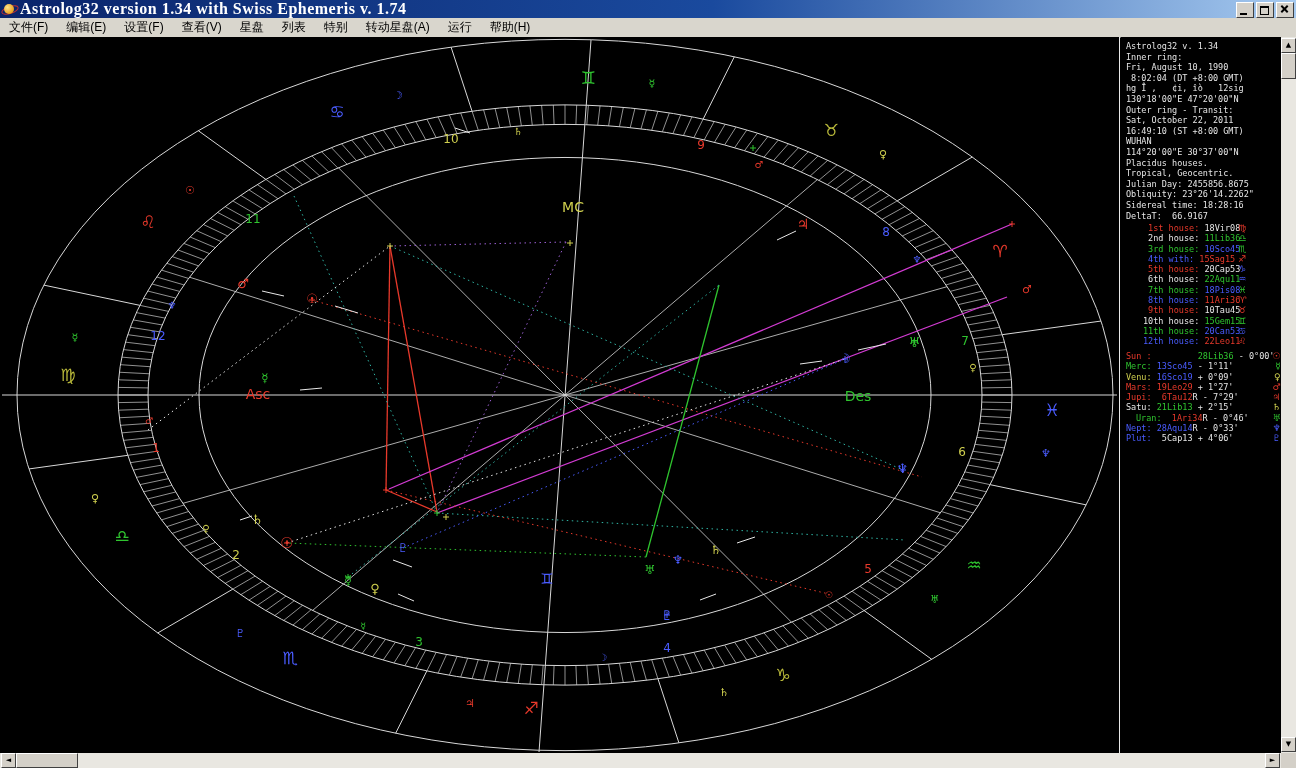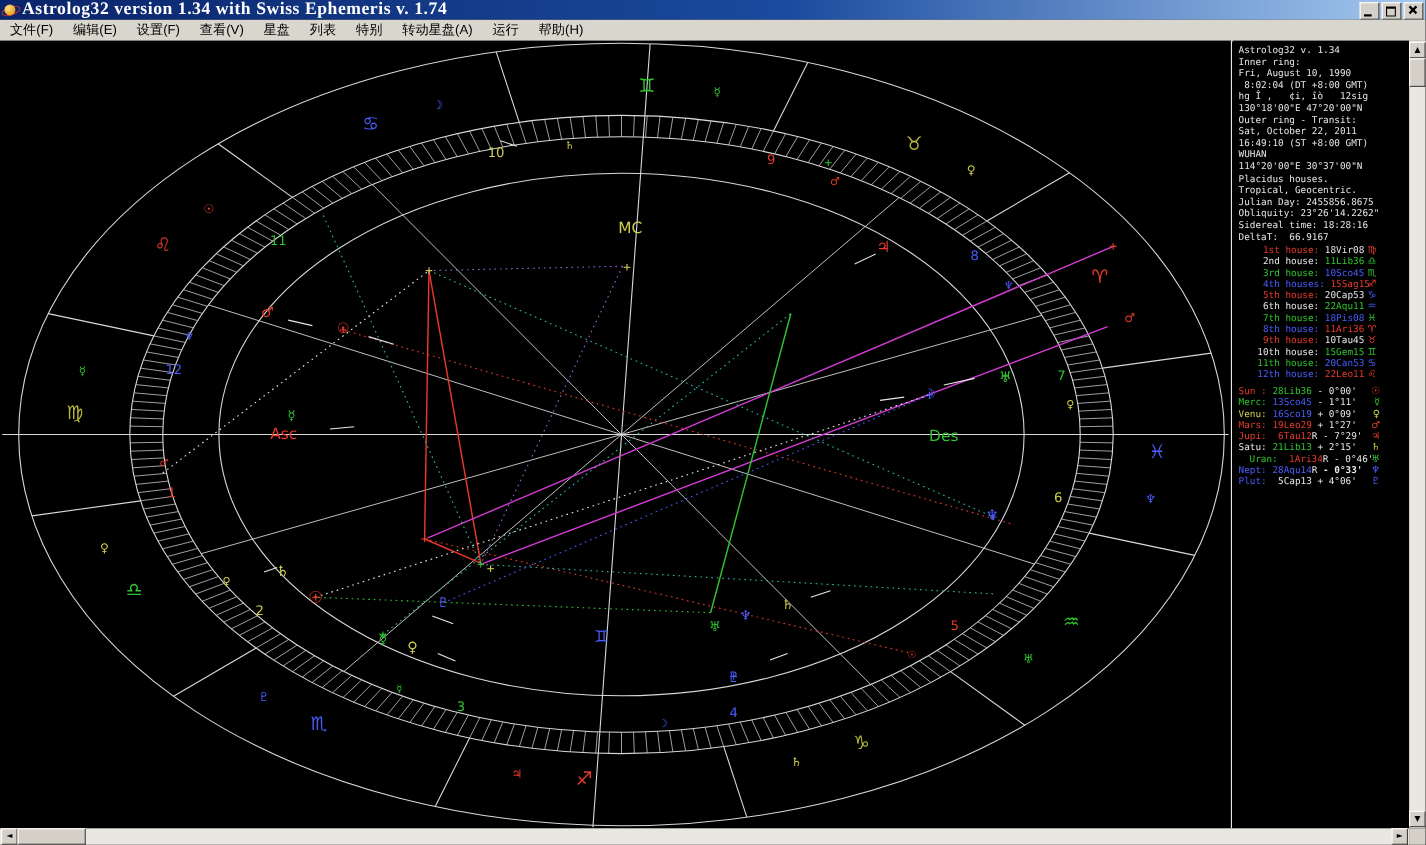--- a/index.html
+++ b/index.html
@@ -480,39 +480,39 @@
   </div>
 
   <div id="divider"></div>
 
   <div id="sidebar">
     <div id="info-block"><div>Astrolog32 v. 1.34</div><div>Inner ring:</div><div>Fri, August 10, 1990</div><div> 8:02:04 (DT +8:00 GMT)</div><div>hg Î ,   ¢i, îò   12sig</div><div>130°18'00"E 47°20'00"N</div><div>Outer ring - Transit:</div><div>Sat, October 22, 2011</div><div>16:49:10 (ST +8:00 GMT)</div><div>WUHAN</div><div>114°20'00"E 30°37'00"N</div><div>Placidus houses.</div><div>Tropical, Geocentric.</div><div>Julian Day: 2455856.8675</div><div>Obliquity: 23°26'14.2262"</div><div>Sidereal time: 18:28:16</div><div>DeltaT:  66.9167</div></div>
     <div id="houses-block">
         <div class="srow"><span style="color: rgb(232, 57, 43);"> 1st house: </span><span style="color: rgb(230, 230, 230);">18Vir08</span><span class="sg" style="color: rgb(232, 57, 43);">♍</span></div>
         <div class="srow"><span style="color: rgb(230, 230, 230);"> 2nd house: </span><span style="color: rgb(47, 196, 47);">11Lib36</span><span class="sg" style="color: rgb(47, 196, 47);">♎</span></div>
         <div class="srow"><span style="color: rgb(47, 196, 47);"> 3rd house: </span><span style="color: rgb(74, 92, 255);">10Sco45</span><span class="sg" style="color: rgb(47, 196, 47);">♏</span></div>
-        <div class="srow"><span style="color: rgb(74, 92, 255);"> 4th houses: </span><span style="color: rgb(232, 57, 43);">15Sag15</span><span class="sg" style="color: rgb(232, 57, 43);">♐</span></div>
+        <div class="srow"><span style="color: rgb(74, 92, 255);"> 4th with: </span><span style="color: rgb(232, 57, 43);">15Sag15</span><span class="sg" style="color: rgb(232, 57, 43);">♐</span></div>
         <div class="srow"><span style="color: rgb(232, 57, 43);"> 5th house: </span><span style="color: rgb(230, 230, 230);">20Cap53</span><span class="sg" style="color: rgb(74, 92, 255);">♑</span></div>
         <div class="srow"><span style="color: rgb(230, 230, 230);"> 6th house: </span><span style="color: rgb(47, 196, 47);">22Aqu11</span><span class="sg" style="color: rgb(74, 92, 255);">♒</span></div>
         <div class="srow"><span style="color: rgb(47, 196, 47);"> 7th house: </span><span style="color: rgb(74, 92, 255);">18Pis08</span><span class="sg" style="color: rgb(47, 196, 47);">♓</span></div>
         <div class="srow"><span style="color: rgb(74, 92, 255);"> 8th house: </span><span style="color: rgb(232, 57, 43);">11Ari36</span><span class="sg" style="color: rgb(232, 57, 43);">♈</span></div>
         <div class="srow"><span style="color: rgb(232, 57, 43);"> 9th house: </span><span style="color: rgb(230, 230, 230);">10Tau45</span><span class="sg" style="color: rgb(232, 57, 43);">♉</span></div>
         <div class="srow"><span style="color: rgb(230, 230, 230);">10th house: </span><span style="color: rgb(47, 196, 47);">15Gem15</span><span class="sg" style="color: rgb(47, 196, 47);">♊</span></div>
         <div class="srow"><span style="color: rgb(47, 196, 47);">11th house: </span><span style="color: rgb(74, 92, 255);">20Can53</span><span class="sg" style="color: rgb(74, 92, 255);">♋</span></div>
         <div class="srow"><span style="color: rgb(74, 92, 255);">12th house: </span><span style="color: rgb(232, 57, 43);">22Leo11</span><span class="sg" style="color: rgb(232, 57, 43);">♌</span></div>
       </div>
     <div id="planets-block">
-        <div class="srow"><span style="color: rgb(232, 57, 43);">Sun : </span><span style="color: rgb(47, 196, 47);">28Lib36</span><span style="color: rgb(230, 230, 230);"></span><span style="color: rgb(230, 230, 230);"> - 0°00'</span><span class="sg" style="color: rgb(232, 57, 43);">☉</span></div>
+        <div class="srow"><span style="color: rgb(232, 57, 43);">Sun : </span><span style="color: rgb(47, 196, 47); margin-left: 41px;">28Lib36</span><span style="color: rgb(230, 230, 230);"></span><span style="color: rgb(230, 230, 230);"> - 0°00'</span><span class="sg" style="color: rgb(232, 57, 43);">☉</span></div>
         <div class="srow"><span style="color: rgb(47, 196, 47);">Merc: </span><span style="color: rgb(74, 92, 255);">13Sco45</span><span style="color: rgb(230, 230, 230);"></span><span style="color: rgb(230, 230, 230);"> - 1°11'</span><span class="sg" style="color: rgb(47, 196, 47);">☿</span></div>
         <div class="srow"><span style="color: rgb(207, 207, 78);">Venu: </span><span style="color: rgb(74, 92, 255);">16Sco19</span><span style="color: rgb(230, 230, 230);"></span><span style="color: rgb(230, 230, 230);"> + 0°09'</span><span class="sg" style="color: rgb(207, 207, 78);">♀</span></div>
         <div class="srow"><span style="color: rgb(232, 57, 43);">Mars: </span><span style="color: rgb(232, 57, 43);">19Leo29</span><span style="color: rgb(230, 230, 230);"></span><span style="color: rgb(230, 230, 230); text-align: center;"> + 1°27'</span><span class="sg" style="color: rgb(232, 57, 43);">♂</span></div>
         <div class="srow"><span style="color: rgb(232, 57, 43);">Jupi: </span><span style="color: rgb(232, 57, 43);"> 6Tau12</span><span style="color: rgb(230, 230, 230);">R</span><span style="color: rgb(230, 230, 230);"> - 7°29'</span><span class="sg" style="color: rgb(232, 57, 43);">♃</span></div>
         <div class="srow"><span style="color: rgb(230, 230, 230);">Satu: </span><span style="color: rgb(47, 196, 47);">21Lib13</span><span style="color: rgb(230, 230, 230);"></span><span style="color: rgb(230, 230, 230);"> + 2°15'</span><span class="sg" style="color: rgb(207, 207, 78);">♄</span></div>
         <div class="srow"><span style="color: rgb(47, 196, 47); padding-left: 10px;">Uran: </span><span style="color: rgb(232, 57, 43);"> 1Ari34</span><span style="color: rgb(230, 230, 230);">R</span><span style="color: rgb(230, 230, 230);"> - 0°46'</span><span class="sg" style="color: rgb(47, 196, 47);">♅</span></div>
-        <div class="srow"><span style="color: rgb(74, 92, 255);">Nept: </span><span style="color: rgb(74, 92, 255);">28Aqu14</span><span style="color: rgb(230, 230, 230);">R</span><span style="color: rgb(230, 230, 230); font-weight: bold;"> - 0°33'</span><span class="sg" style="color: rgb(74, 92, 255);">♆</span></div>
+        <div class="srow"><span style="color: rgb(74, 92, 255);">Nept: </span><span style="color: rgb(74, 92, 255);">28Aqu14</span><span style="color: rgb(230, 230, 230);">R</span><span style="color: rgb(230, 230, 230);"> - 0°33'</span><span class="sg" style="color: rgb(74, 92, 255);">♆</span></div>
         <div class="srow"><span style="color: rgb(74, 92, 255);">Plut: </span><span style="color: rgb(230, 230, 230);"> 5Cap13</span><span style="color: rgb(230, 230, 230);"></span><span style="color: rgb(230, 230, 230);"> + 4°06'</span><span class="sg" style="color: rgb(74, 92, 255);">♇</span></div>
       </div>
   </div>
 
   <div id="vsb">
     <div class="sb-btn" style="left:0;top:1px;width:13px;height:13px;">▲</div>
     <div class="sb-thumb" style="left:0;top:16px;width:13px;height:24px;"></div>
     <div class="sb-btn" style="left:0;top:700px;width:13px;height:13px;">▼</div>
   </div>
   <div id="hsb">

